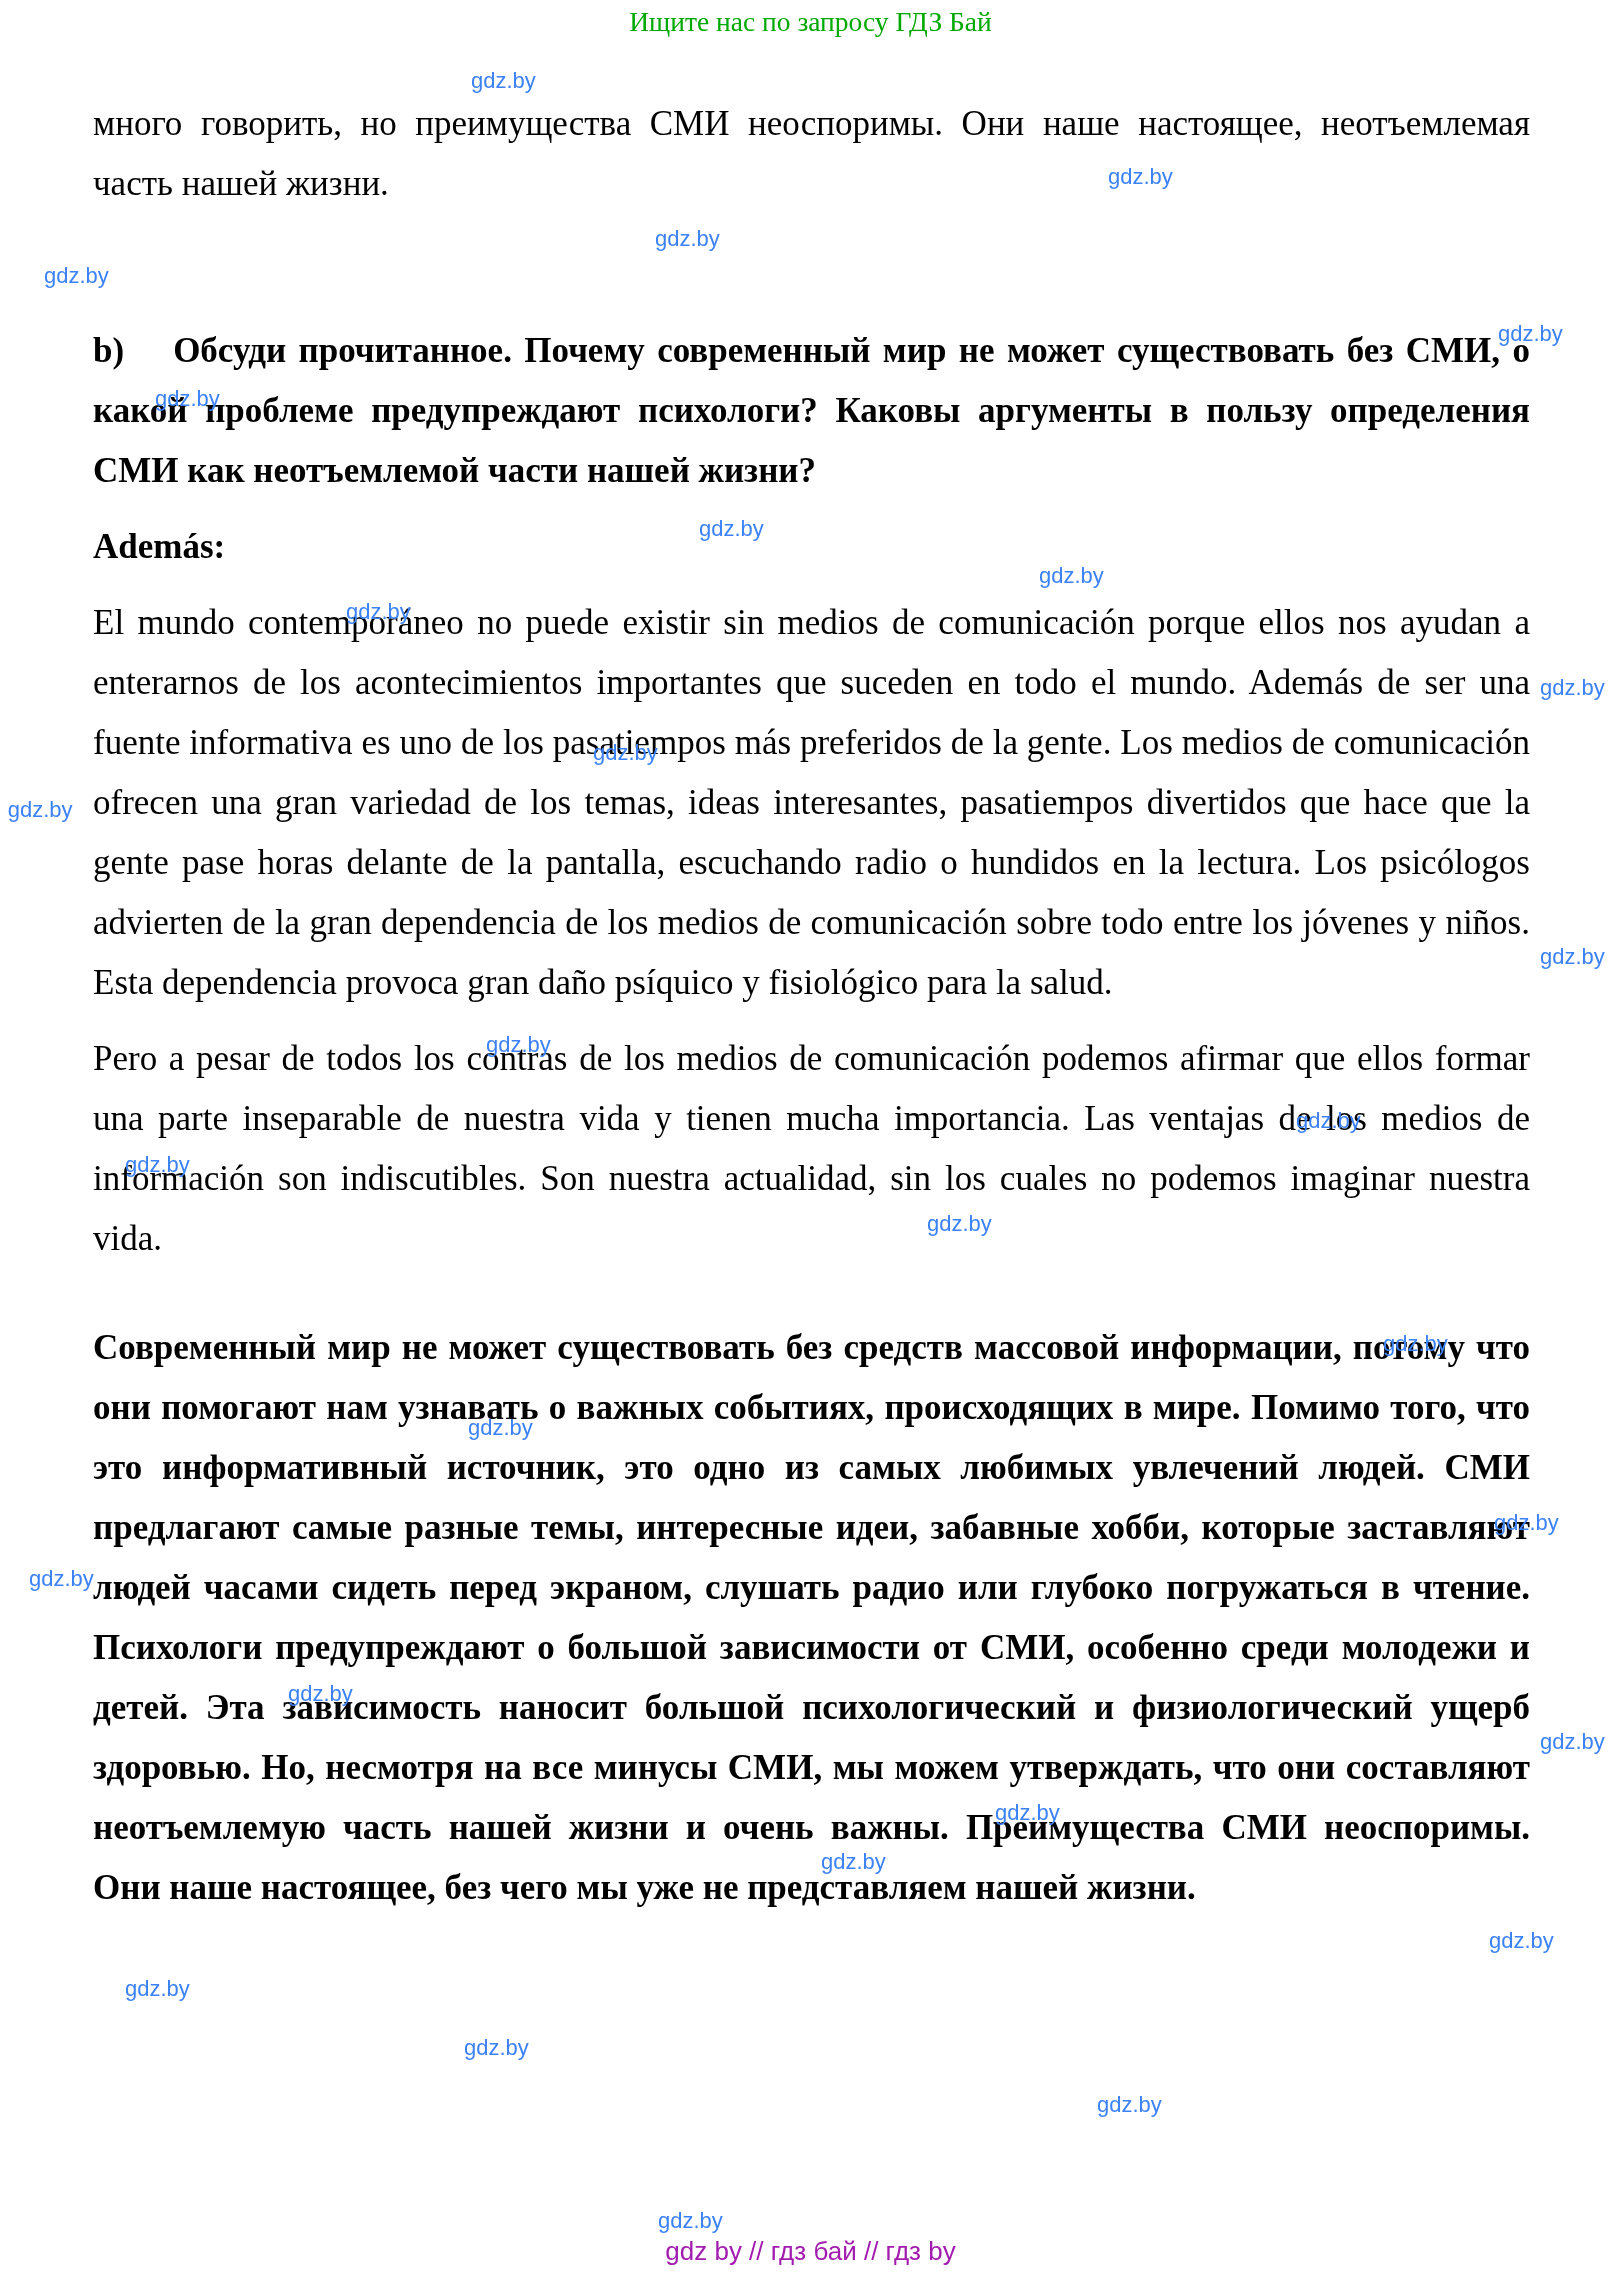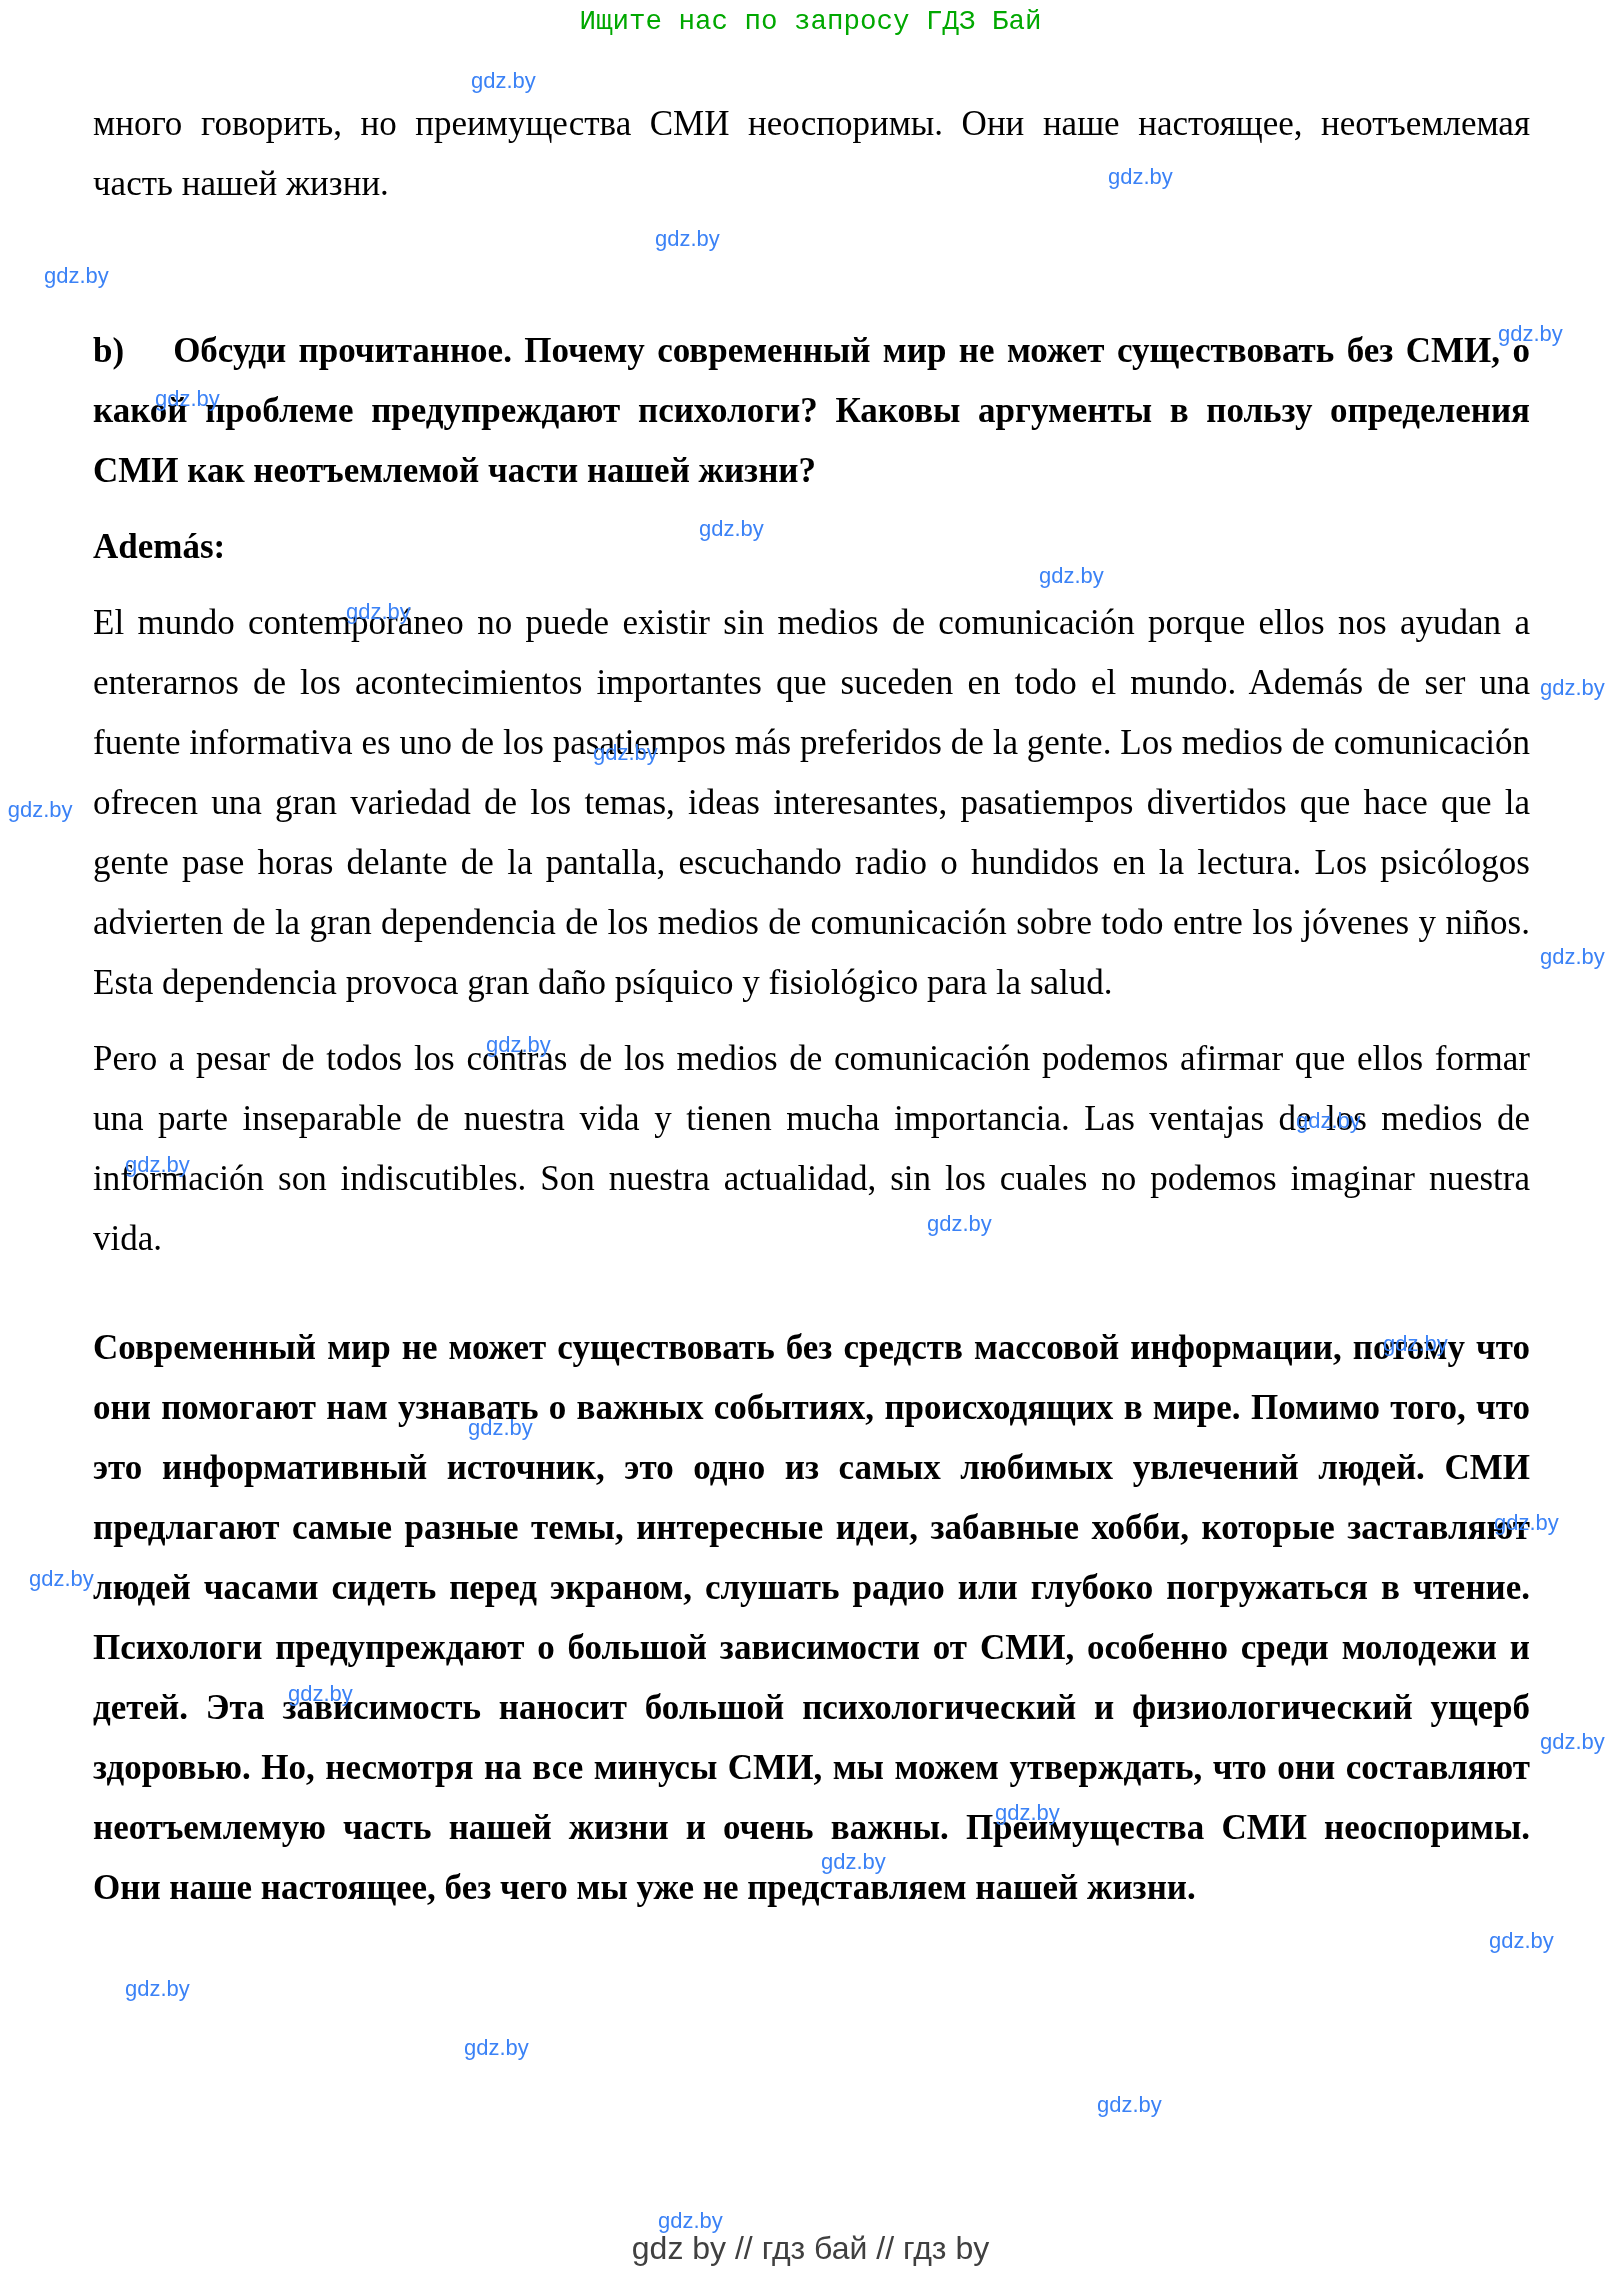--- a/index.html
+++ b/index.html
@@ -9,31 +9,31 @@
     height: 2273px;
     background: #ffffff;
     overflow: hidden;
     color: #000000;
     font-family: "Liberation Serif", serif;
   }
   .top-banner {
     position: absolute;
     top: 6.1px; left: 0; right: 0;
     text-align: center;
-    font-family: Liberation Mono, monospace;
+    font-family: Liberation Serif, serif;
     font-size: 27.5px;
     color: #00a800;
   }
   .bottom-banner {
     position: absolute;
     bottom: 6.1px; left: 0; right: 0;
     text-align: center;
     font-family: "Liberation Sans", sans-serif;
-    font-size: 32px;
-    color: #404040;
+    font-size: 26px;
+    color: #a21caf;
   }
   .content {
     position: absolute;
     left: 77px;
     right: 75px;
     top: 78px;
     font-size: 35px;
     line-height: 60px;
     text-align: justify;
   }

